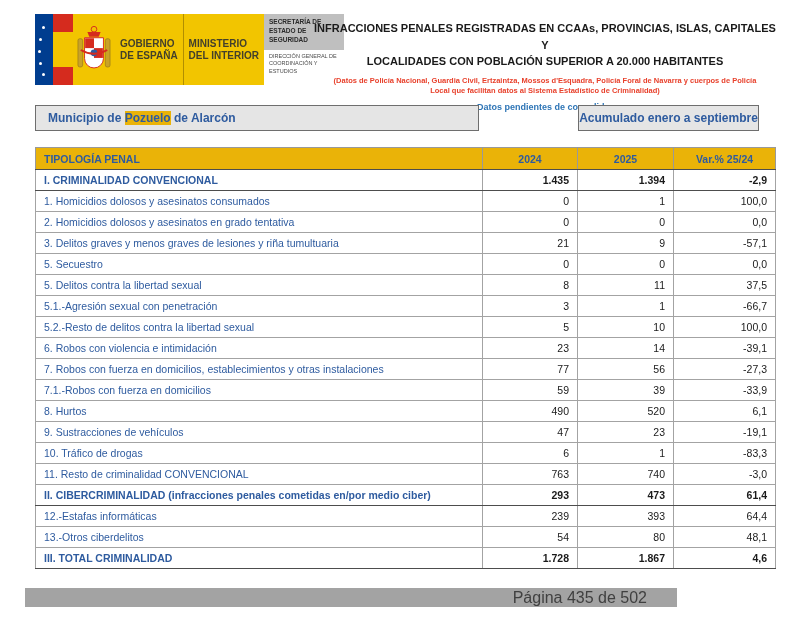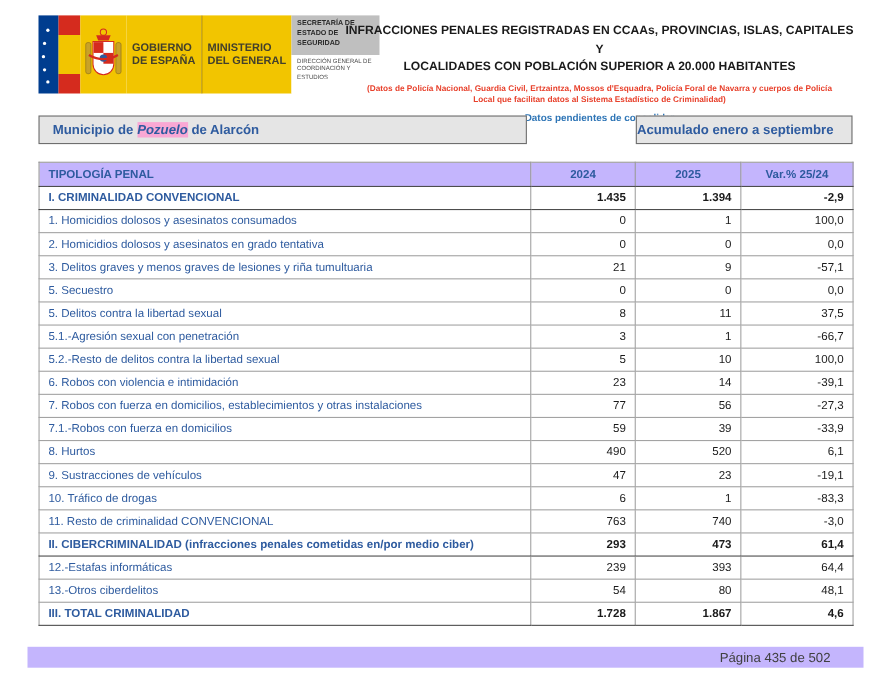--- a/index.html
+++ b/index.html
@@ -42,52 +42,52 @@
   .status-note { margin-top: 5px; font-size: 9px; font-weight: bold; color: #2E75B6; }
 
   
   .sel-box {
     position: absolute; top: 105px; height: 26px; box-sizing: border-box;
     background: #E5E5E5; border: 1.5px solid #6E6E6E;
     display: flex; align-items: center;
     font-size: 12px; font-weight: bold; color: #2E5B9F; white-space: pre-wrap;
   }
   .municipio-box { left: 35px; width: 444px; padding-left: 12px; }
-  .periodo-box { left: 578px; width: 197px; }
-  .hl { background: #f9a8d4; font-style: italic; }
+  .periodo-box { left: 578px; width: 181px; justify-content: center; }
+  .hl { background: #eab308; }
 
   
   .crime-table {
     position: absolute; left: 35px; top: 147px; width: 740px;
     border-collapse: collapse; table-layout: fixed;
     font-size: 10.5px;
     border: 1.5px solid #4d4d4d;
   }
   .crime-table col.col-label { width: 447px; }
   .crime-table col.col-2024 { width: 95px; }
   .crime-table col.col-2025 { width: 96px; }
   .crime-table col.col-var  { width: 102px; }
   .crime-table th {
-    height: 21px; background: #c4b5fd; color: #2E5B9F; font-weight: bold;
+    height: 21px; background: #eab308; color: #2E5B9F; font-weight: bold;
     border: 1px solid #999; border-bottom: 1.5px solid #4d4d4d; padding: 0;
   }
   .crime-table th.h-label { text-align: left; padding-left: 8px; }
   .crime-table td {
     height: 20px; padding: 0; border: 1px solid #A3A3A3; background: #fff;
   }
   .crime-table td.c-label { color: #2E5B9F; text-align: left; padding-left: 8px; }
   .crime-table td.c-num { color: #1a1a1a; text-align: right; padding-right: 8px; }
   .crime-table tr.section td { font-weight: bold; border-top: 1.5px solid #4d4d4d; border-bottom: 1.5px solid #4d4d4d; }
 
   
   .footer-bar {
-    position: absolute; left: 25px; top: 588px; width: 760px; height: 19px;
-    background: #c4b5fd; box-sizing: border-box;
+    position: absolute; left: 25px; top: 588px; width: 652px; height: 19px;
+    background: #a3a3a3; box-sizing: border-box;
     display: flex; align-items: center; justify-content: flex-end;
-    padding-right: 30px; font-size: 12px; color: #404040;
+    padding-right: 30px; font-size: 16px; color: #404040;
   }
 </style>
 </head>
 <body>
 
 <div class="page">
 
   <div class="logo">
     <div class="eu-strip">
       <span class="star" style="left:7px; top:12px"></span>
@@ -109,21 +109,21 @@
         <circle cx="18" cy="31" r="3.6" fill="#2E5B9F"></circle>
         <path d="M4 28 q14 8 28 0" fill="none" stroke="#D52B1E" stroke-width="2"></path>
       </svg>
     </div>
     <div class="gob-text">
       <span>GOBIERNO</span>
       <span>DE ESPAÑA</span>
     </div>
     <div class="min-text">
       <span>MINISTERIO</span>
-      <span>DEL GENERAL</span>
+      <span>DEL INTERIOR</span>
     </div>
     <div class="dept-stack">
       <div class="dept-top">SECRETARÍA DE ESTADO DE SEGURIDAD</div>
       <div class="dept-bottom">DIRECCIÓN GENERAL DE COORDINACIÓN Y ESTUDIOS</div>
     </div>
   </div>
 
   <div class="header-text">
     <div class="main-title">
       <div>INFRACCIONES PENALES REGISTRADAS EN CCAAs, PROVINCIAS, ISLAS, CAPITALES Y</div>

